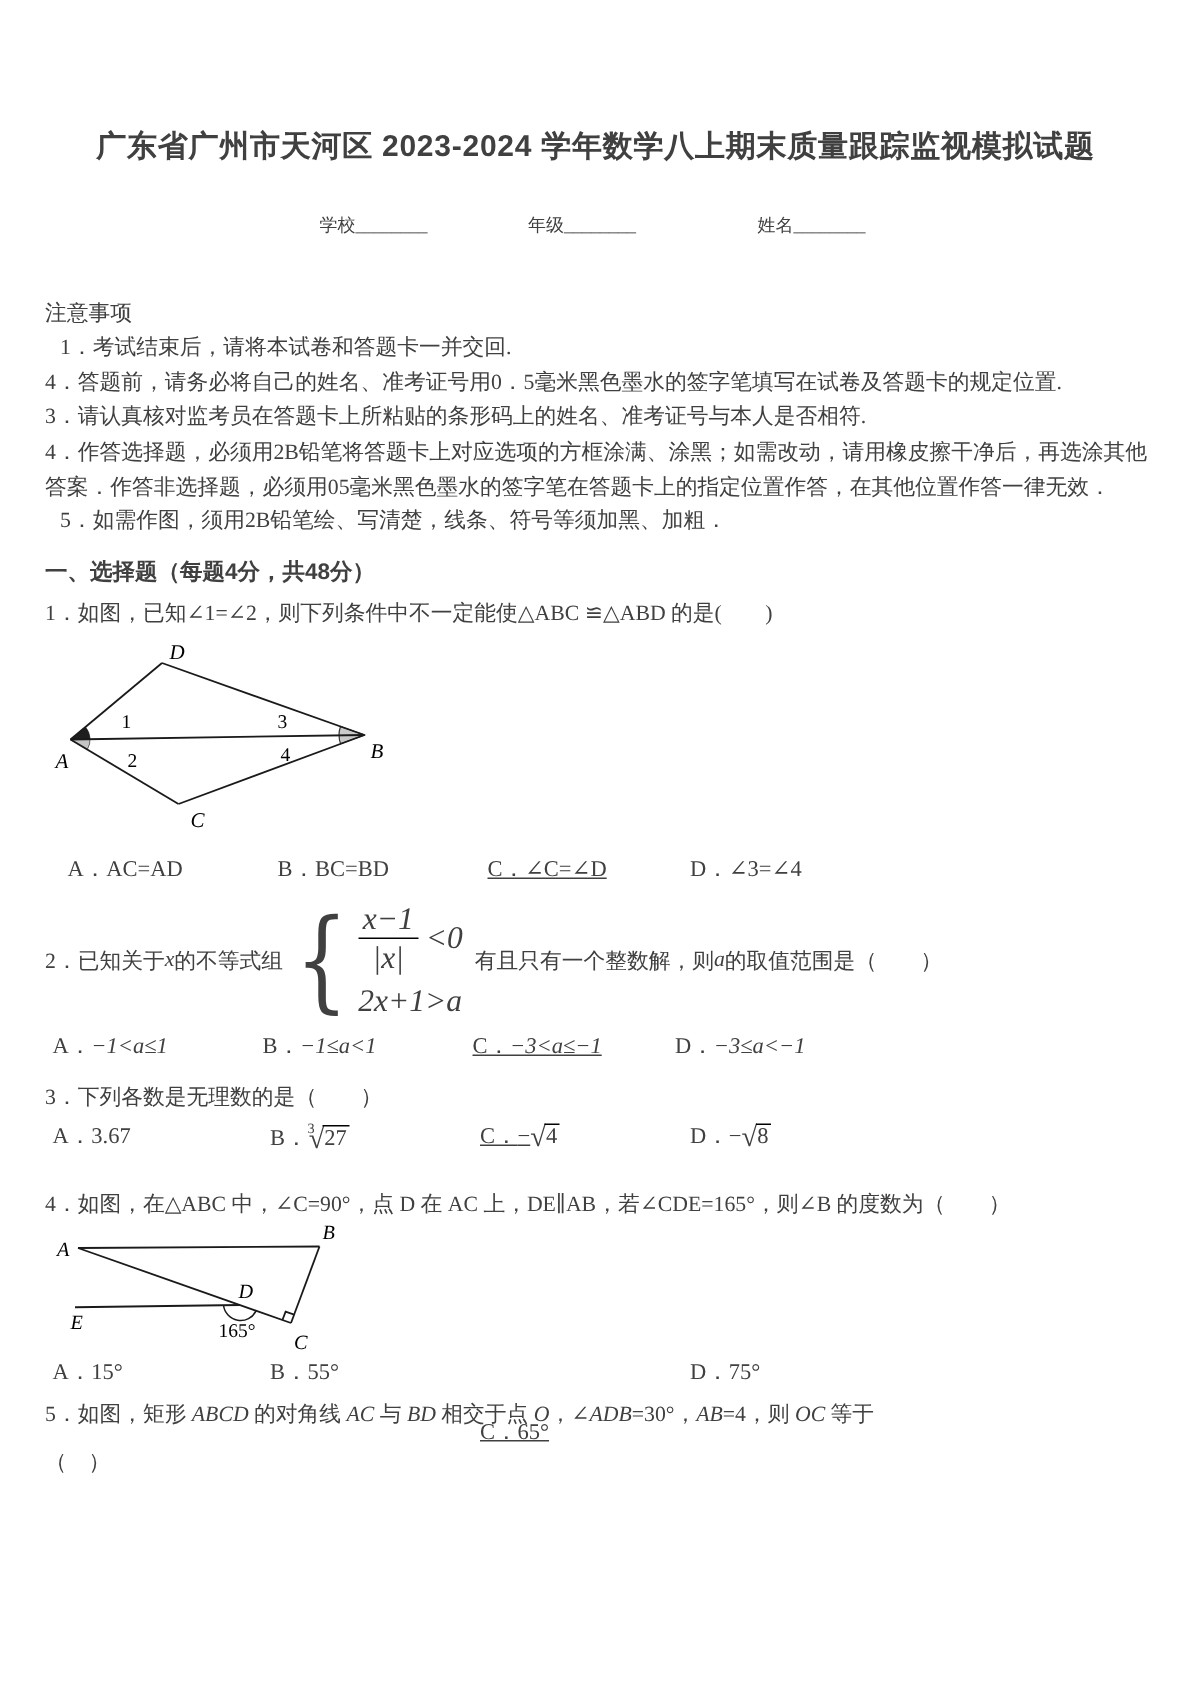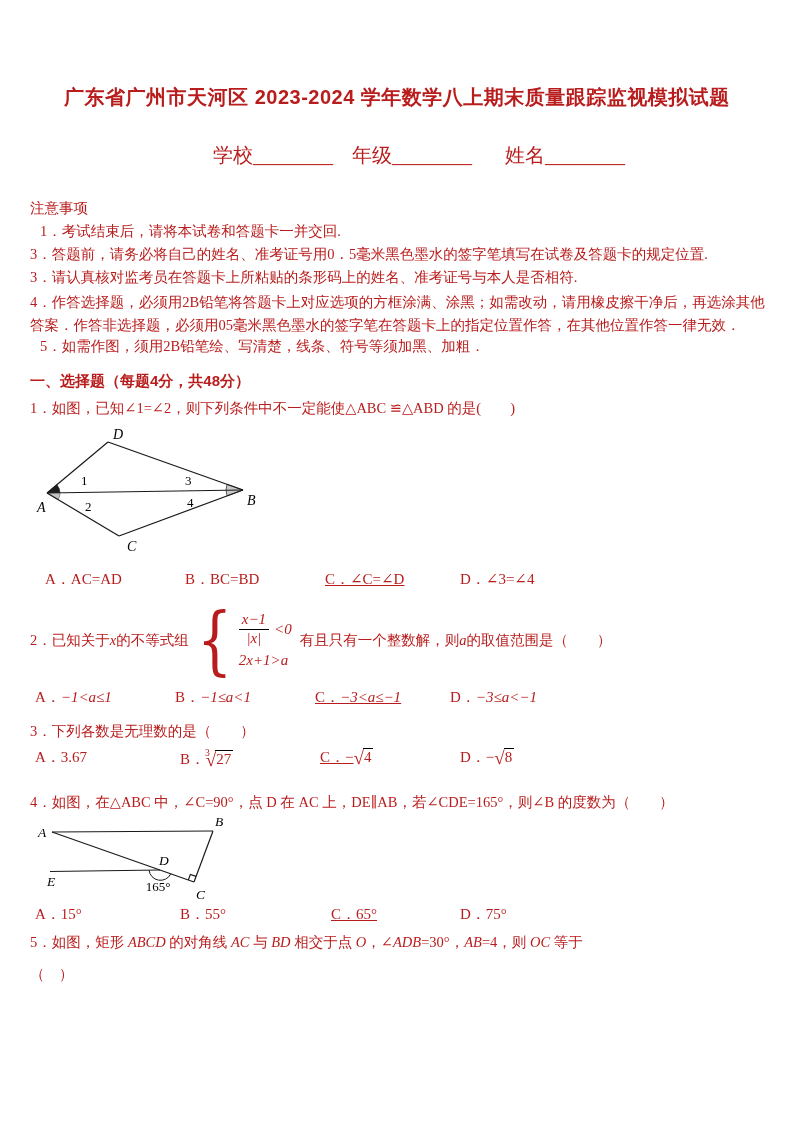--- a/index.html
+++ b/index.html
@@ -1,27 +1,27 @@
 <!DOCTYPE html>
 <html><head>
 <meta charset="utf-8">
 <style>
   html,body{margin:0;padding:0;background:#ffffff;}
   .page{
     position:relative;width:794px;height:1123px;background:#fff;
-    font-family:"Liberation Serif","DejaVu Serif",serif;color:#b91c1c;
+    font-family:"Liberation Serif","DejaVu Serif",serif;color:#404040;
     overflow:hidden;
   }
   .abs{position:absolute;}
   .title{
     top:84px;left:0;width:100%;text-align:center;
     font-family:"Liberation Sans","DejaVu Sans",sans-serif;
     font-weight:bold;font-size:20px;letter-spacing:0.5px;
   }
-  .fields{top:142px;left:0;width:100%;height:20px;font-size:20px;text-decoration:underline;}
+  .fields{top:142px;left:0;width:100%;height:20px;font-size:12px;text-decoration:underline;}
   .fld{position:absolute;top:0;white-space:pre;}
   .f-school{left:213px;} .f-grade{left:352px;} .f-name{left:505px;}
   .txt{font-size:14.5px;white-space:pre-wrap;}
   .notice-h{top:199px;left:30px;}
   .n1{top:222px;left:40px;width:740px;}
   .n2{top:245px;left:30px;width:740px;}
   .n3{top:268px;left:30px;width:740px;}
   .n4{top:291px;left:30px;width:738px;line-height:23px;}
   .n5{top:337px;left:40px;width:740px;}
   .sec{
@@ -33,30 +33,30 @@
   .fig1{top:424px;left:35px;}
   .fig2{top:812px;left:30px;}
   .optrow{position:absolute;height:26px;font-size:15px;}
   .q1opts{top:570px;left:45px;width:720px;}
   .q2opts{top:688px;left:35px;width:720px;}
   .q3opts{top:748px;left:35px;width:720px;}
   .q4opts{top:905px;left:35px;width:720px;}
   .opt{position:absolute;top:0;white-space:nowrap;}
   .o1{left:0;} .o2{left:140px;} .o3{left:280px;text-decoration:underline;} .o4{left:415px;}
   .q3opts .o2{left:145px;} .q3opts .o3{left:285px;} .q3opts .o4{left:425px;}
-  .q4opts .o2{left:145px;} .q4opts .o3{left:296px;} .q4opts .o4{left:425px;}
+  .q4opts .o2{left:145px;} .q4opts .o3{left:285px;margin-top:40px;} .q4opts .o4{left:425px;}
   .mi{font-style:italic;font-family:"Liberation Serif","DejaVu Serif",serif;}
   
   .q2{top:600px;left:30px;width:740px;height:80px;}
   .q2row{display:flex;align-items:center;height:80px;font-size:14.5px;}
   .brace{
     font-family:"DejaVu Serif",serif;font-size:74px;font-weight:normal;
     line-height:78px;transform:scaleX(0.75);margin:0 1px 0 2px;
   }
-  .syscol{display:inline-flex;flex-direction:column;align-items:flex-start;gap:5px;font-size:15px;}
+  .syscol{display:inline-flex;flex-direction:column;align-items:flex-start;gap:5px;font-size:21px;}
   .mrow{display:inline-flex;align-items:center;}
   .frac{display:inline-flex;flex-direction:column;text-align:center;line-height:1.15;}
   .fnum{border-bottom:1px solid #000;padding:0 3px;}
   .fden{padding:0 3px;}
   .rel{margin-left:5px;}
   
   .rsgn{display:inline-block;font-size:19px;line-height:1;vertical-align:-2px;margin-right:-1px;}
   .rbar{display:inline-block;border-top:1.2px solid #000;line-height:1.1;padding:0 2px 0 1px;}
   .ridx{font-size:9.5px;vertical-align:8px;margin-right:-4px;position:relative;z-index:1;}
   .q5{top:933px;left:30px;width:740px;}
@@ -71,21 +71,21 @@
   <div class="abs title">广东省广州市天河区 2023-2024 学年数学八上期末质量跟踪监视模拟试题</div>
 
   <div class="abs fields">
     <span class="fld f-school">学校________</span>
     <span class="fld f-grade">年级________</span>
     <span class="fld f-name">姓名________</span>
   </div>
 
   <div class="abs txt notice-h">注意事项</div>
   <div class="abs txt n1">1．考试结束后，请将本试卷和答题卡一并交回.</div>
-  <div class="abs txt n2">3．答题前，请务必将自己的姓名、准考证号用0．5毫米黑色墨水的签字笔填写在试卷及答题卡的规定位置.</div>
+  <div class="abs txt n2">4．答题前，请务必将自己的姓名、准考证号用0．5毫米黑色墨水的签字笔填写在试卷及答题卡的规定位置.</div>
   <div class="abs txt n3">3．请认真核对监考员在答题卡上所粘贴的条形码上的姓名、准考证号与本人是否相符.</div>
   <div class="abs txt n4">4．作答选择题，必须用2B铅笔将答题卡上对应选项的方框涂满、涂黑；如需改动，请用橡皮擦干净后，再选涂其他答案．作答非选择题，必须用05毫米黑色墨水的签字笔在答题卡上的指定位置作答，在其他位置作答一律无效．</div>
   <div class="abs txt n5">5．如需作图，须用2B铅笔绘、写清楚，线条、符号等须加黑、加粗．</div>
 
   <div class="abs sec">一、选择题（每题4分，共48分）</div>
 
   <div class="abs q-text q1">1．如图，已知∠1=∠2，则下列条件中不一定能使△ABC ≌△ABD 的是(　　)</div>
 
   <svg class="abs fig1" width="230" height="135" viewBox="0 0 230 135">
     <path d="M12,69 L22,60.7 A13,13 0 0 1 23.2,75.7 Z" fill="#c4c4c4" stroke="#555" stroke-width="0.6"></path>

